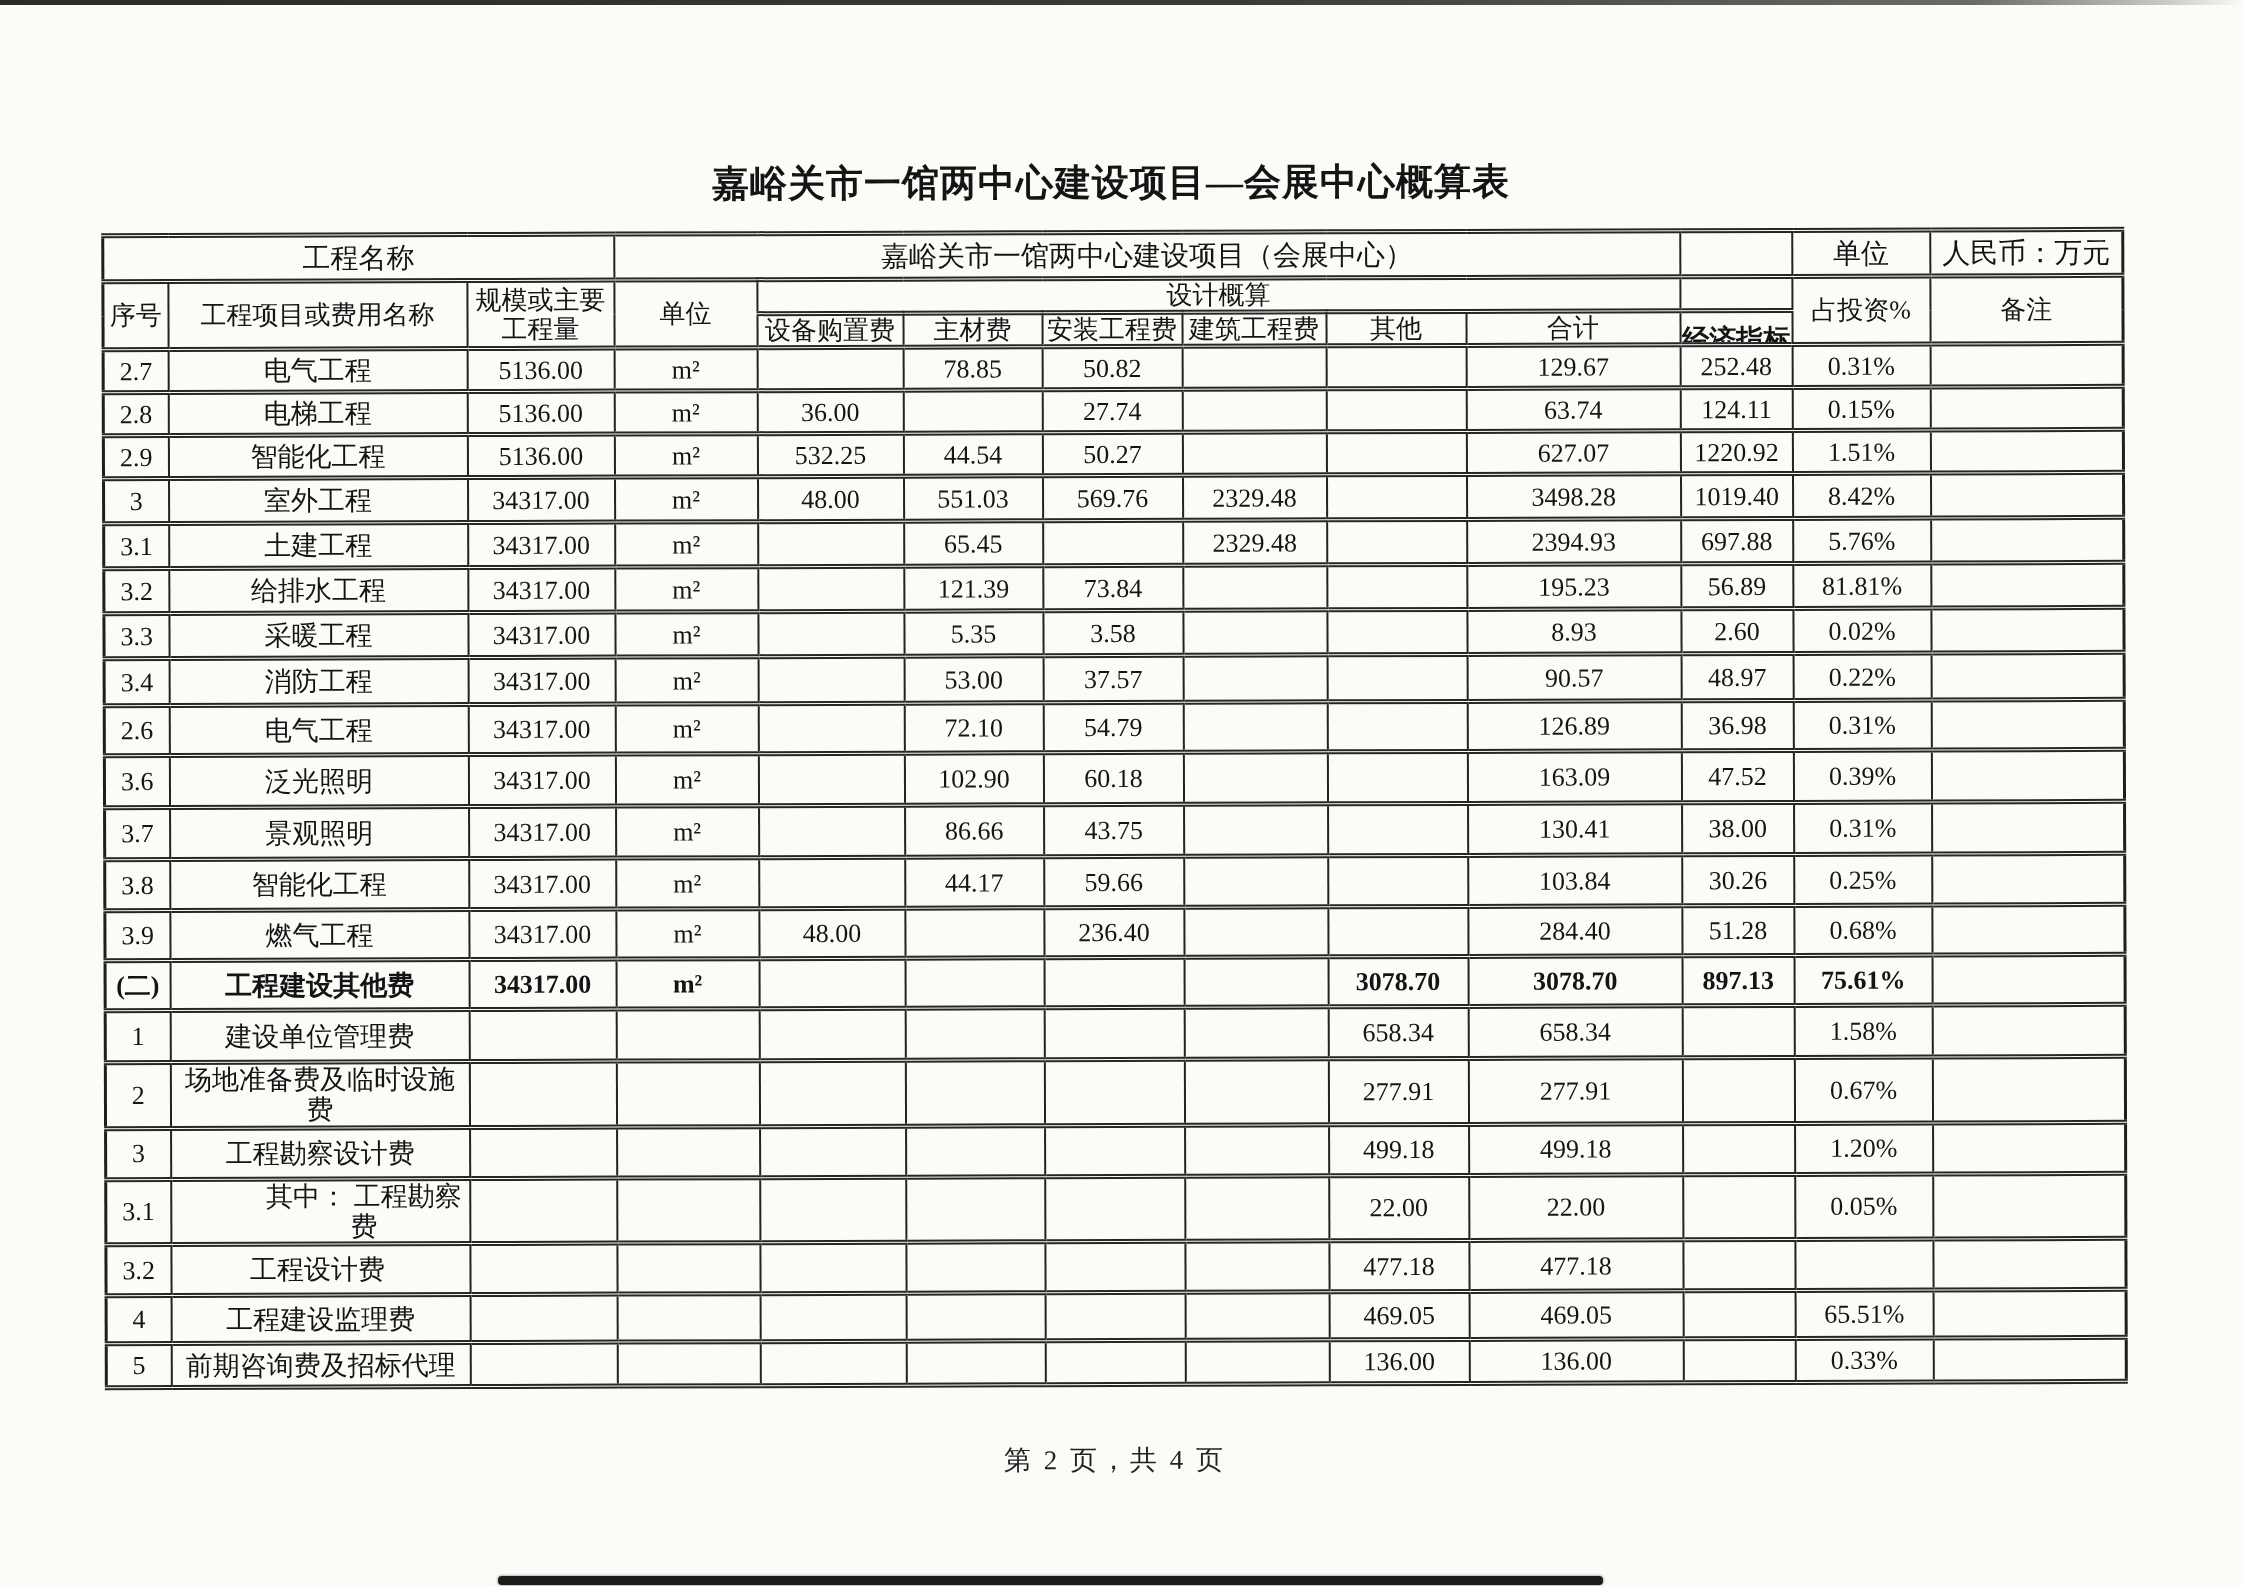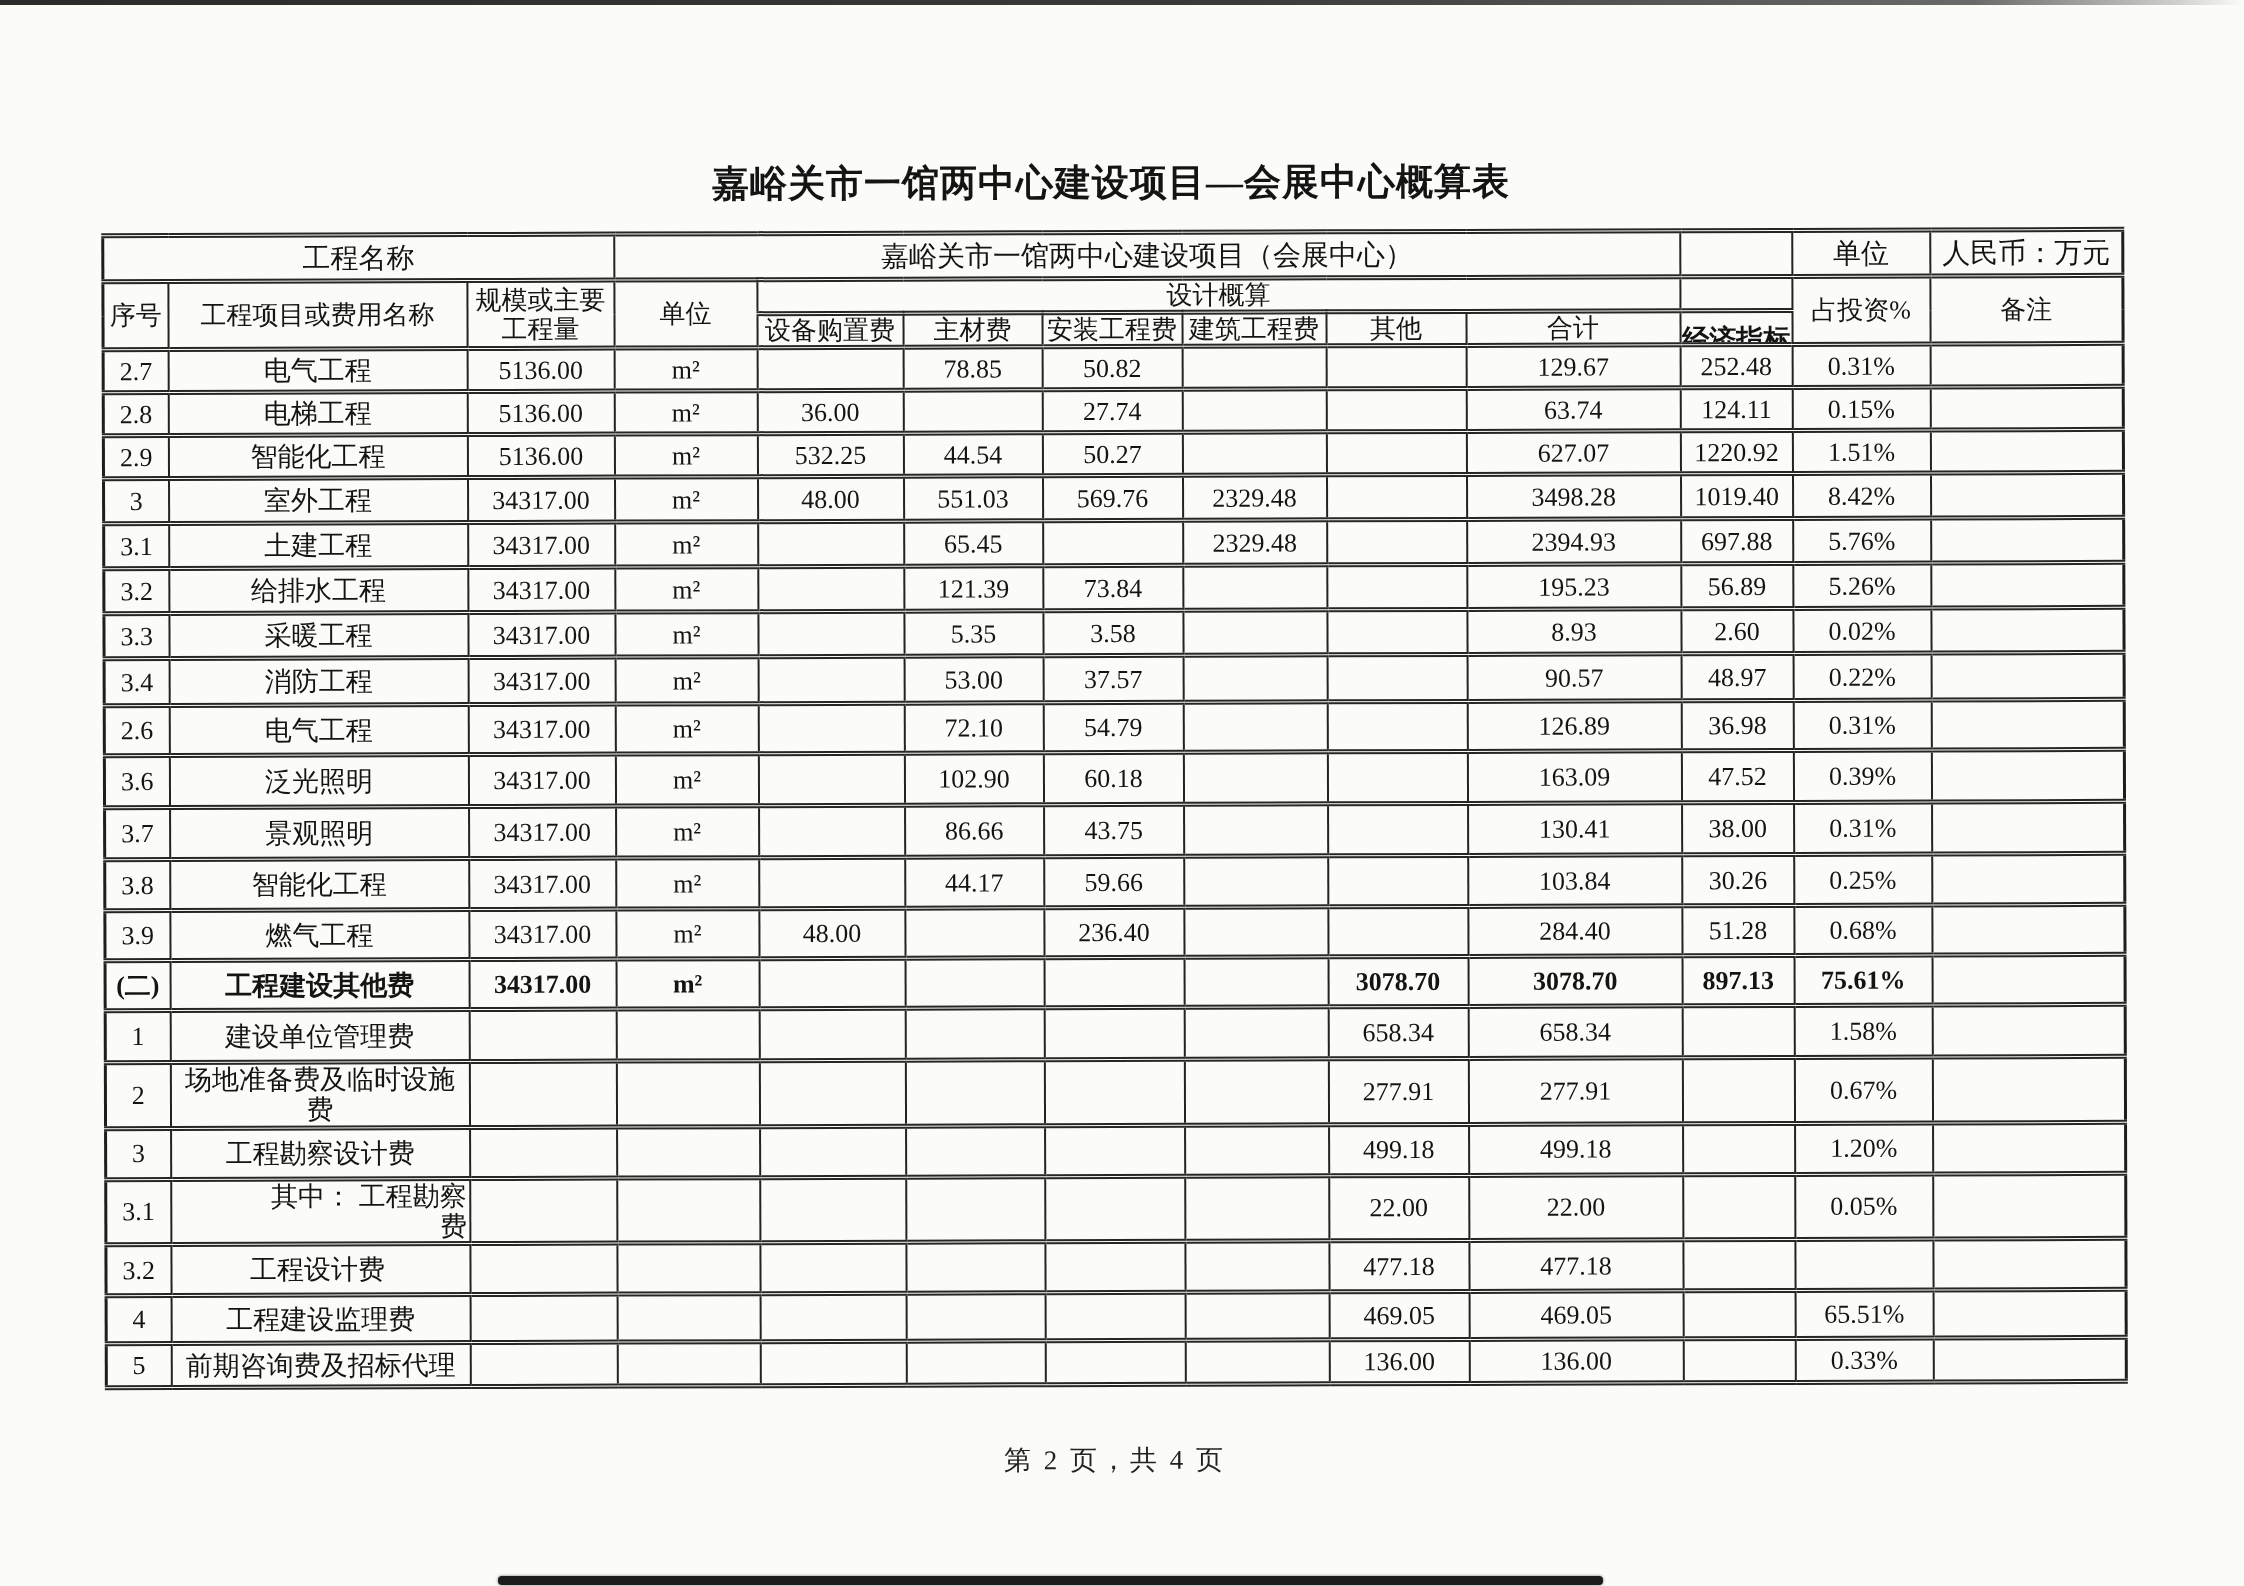--- a/index.html
+++ b/index.html
@@ -47,21 +47,21 @@
   tr.hr2{height:30px;}
   tr.hr3{height:34px;}
   .clip-cell{position:relative;margin-top:14px;}
   .clip-cell .clipped{
     position:absolute;left:0;right:0;bottom:-12px;
     font-weight:bold;font-size:27px;
   }
   tbody td{font-size:26px;}
   tbody td.cell-name{font-size:27px;}
   tbody tr.bold td{font-weight:bold;}
-  tbody td.align-left{text-align:right;padding-left:89px;}
+  tbody td.align-left{text-align:center;padding-left:89px;}
   tbody td.align-right{padding-right:8px;}
   .page-footer{
     position:absolute;top:1442px;left:103px;width:2020px;
     text-align:center;font-size:27px;letter-spacing:3px;color:#222;
   }
 </style>
 </head>
 <body>
 
 <div class="scan-top-line"></div>
@@ -197,21 +197,21 @@
           <td class="cell-name">给排水工程</td>
           <td class="cell-scale">34317.00</td>
           <td class="cell-unit">m²</td>
           <td class="cell-equip"></td>
           <td class="cell-material">121.39</td>
           <td class="cell-install">73.84</td>
           <td class="cell-construction"></td>
           <td class="cell-other"></td>
           <td class="cell-total">195.23</td>
           <td class="cell-indicator">56.89</td>
-          <td class="cell-pct">5.26%</td>
+          <td class="cell-pct">81.81%</td>
           <td class="cell-note"></td>
         </tr>
         <tr style="height: 45px;">
           <td class="cell-no">3.3</td>
           <td class="cell-name">采暖工程</td>
           <td class="cell-scale">34317.00</td>
           <td class="cell-unit">m²</td>
           <td class="cell-equip"></td>
           <td class="cell-material">5.35</td>
           <td class="cell-install">3.58</td>

